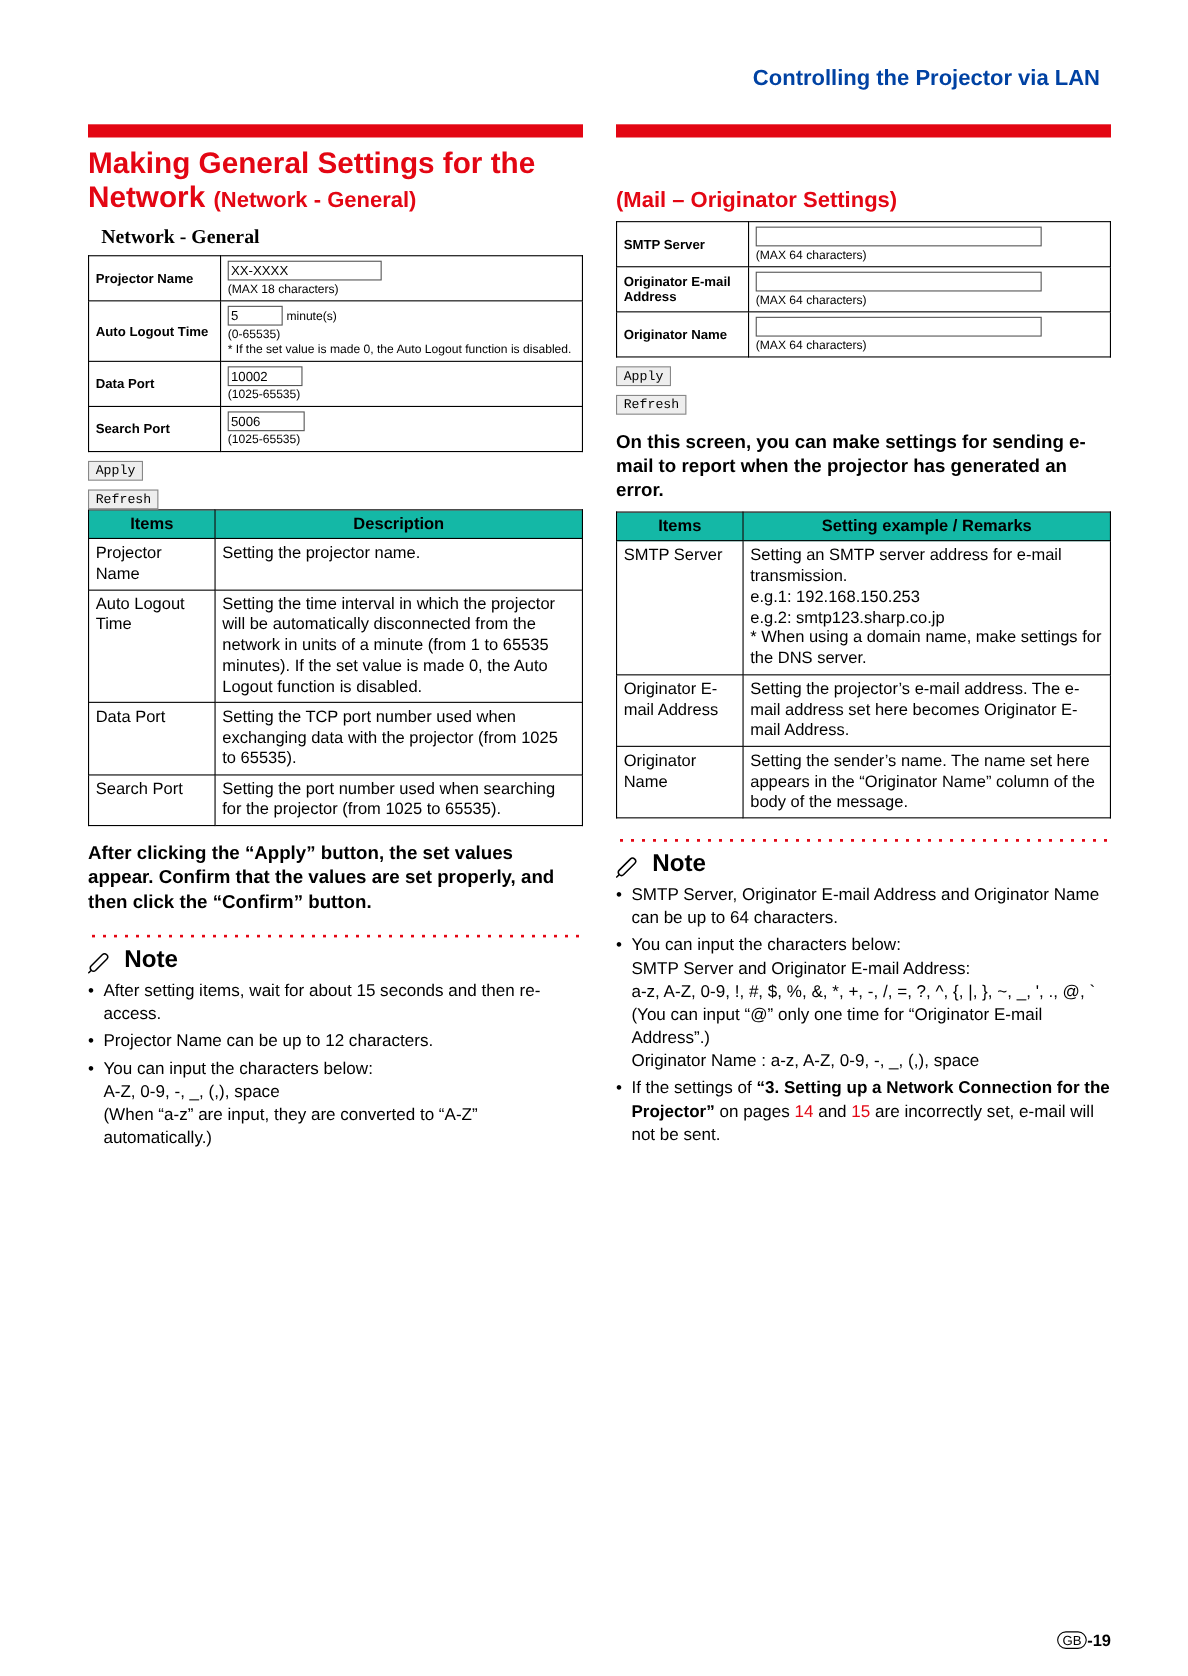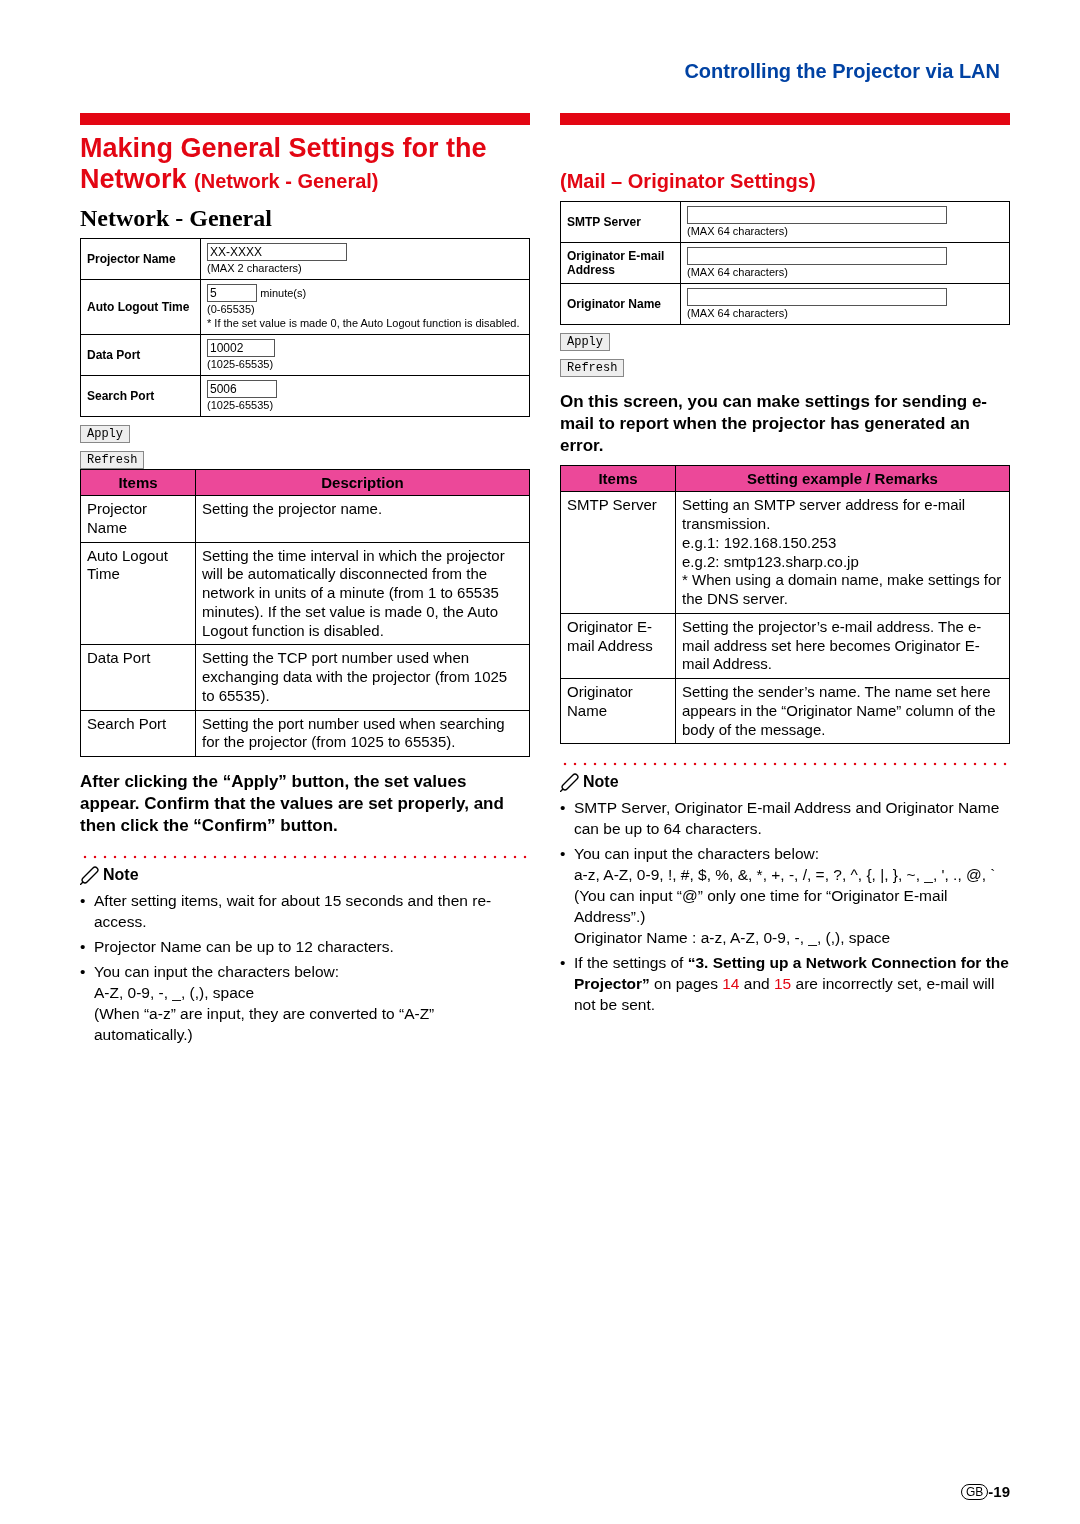--- a/index.html
+++ b/index.html
@@ -40,22 +40,22 @@
     font-size: 27px;
     line-height: 1.15;
     margin-bottom: 6px;
   }
   .section-title .small {
     font-size: 20px;
   }
   .panel-caption {
     font-family: Georgia, "Times New Roman", serif;
     font-weight: bold;
-    font-size: 24px;
-    margin: 10px 0 6px;
+    font-size: 18px;
+    margin: 10px 12px 6px;
   }
   .form-table {
     width: 100%;
     border-collapse: collapse;
     font-size: 12px;
   }
   .form-table td {
     border: 1px solid #000;
     padding: 4px 6px;
     vertical-align: top;
@@ -90,21 +90,21 @@
     line-height: 1.3;
     margin: 14px 0 8px;
   }
   .desc-table {
     width: 100%;
     border-collapse: collapse;
     font-size: 15px;
   }
   .desc-table th {
     border: 1px solid #000;
-    background: #ec4899;
+    background: #14b8a6;
     font-weight: bold;
     text-align: center;
     padding: 4px;
   }
   .desc-table td {
     border: 1px solid #000;
     padding: 4px 6px;
     vertical-align: top;
     line-height: 1.25;
   }
@@ -112,24 +112,24 @@
   .dot-rule {
     height: 4px;
     background-image: radial-gradient(circle, #e30613 1.4px, transparent 1.6px);
     background-size: 10px 4px;
     background-repeat: repeat-x;
     background-position: left center;
     margin: 18px 0 6px;
   }
   .note-head {
     display: flex;
-    align-items: center;
-    gap: 3px;
-    font-weight: bold;
-    font-size: 16px;
+    align-items: flex-end;
+    gap: 13px;
+    font-weight: bold;
+    font-size: 22px;
     margin-bottom: 6px;
   }
   .note-icon svg { display: block; }
   ul.note-list {
     list-style: none;
     padding-left: 0;
     font-size: 15.5px;
     line-height: 1.35;
   }
   ul.note-list > li {
@@ -176,21 +176,21 @@
       <span class="small">(Network - General)</span>
     </div>
 
     <div class="panel-caption">Network - General</div>
     <table class="form-table">
       <tbody>
           <tr>
         <td class="lbl">Projector Name</td>
         <td>
           <input class="textfield" style="width: 140px;" value="XX-XXXX"><br>
-          <span class="hint">(MAX 2 characters)</span>
+          <span class="hint">(MAX 18 characters)</span>
         </td>
       </tr>
       <tr>
         <td class="lbl">Auto Logout Time</td>
         <td>
           <input class="textfield" style="width: 50px;" value="5">
           <span class="hint">minute(s)</span><br>
           <span class="hint">(0-65535)</span><br>
           <span class="hint">* If the set value is made 0, the Auto Logout function is disabled.</span>
         </td>
@@ -320,20 +320,21 @@
         <svg width="20" height="20" viewBox="0 0 20 20">
             <path d="M3 17 Q1 15 3 13 L13 3 Q15 1 17 3 Q19 5 17 7 L7 17 Q5 19 3 17 Z M3 17 L0 20" fill="none" stroke="#000" stroke-width="1.4"></path>
           </svg>
       </span>
       <span>Note</span>
     </div>
     <ul class="note-list">
       <li>SMTP Server, Originator E-mail Address and Originator Name can be up to 64 characters.</li>
       <li>
         <span>You can input the characters below:</span>
+        <span class="indent">SMTP Server and Originator E-mail Address:</span>
         <span class="indent">a-z, A-Z, 0-9, !, #, $, %, &amp;, *, +, -, /, =, ?, ^, {, |, }, ~, _, ', ., @, `</span>
         <span class="indent">(You can input “@” only one time for “Originator E-mail Address”.)</span>
         <span class="indent">Originator Name : a-z, A-Z, 0-9, -, _, (,), space</span>
       </li>
       <li>
         <span>If the settings of </span><b>“3. Setting up a Network Connection for the Projector”</b><span> on pages </span><span class="redlink">14</span><span> and </span><span class="redlink">15</span><span> are incorrectly set, e-mail will not be sent.</span>
       </li>
     </ul>
   </div>
 </div>

